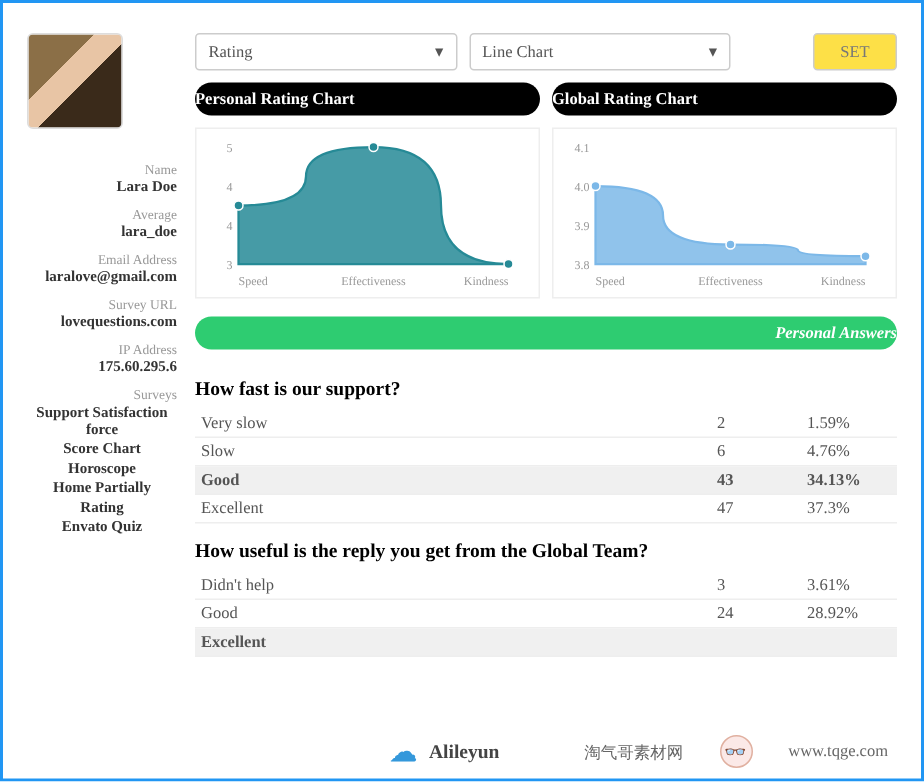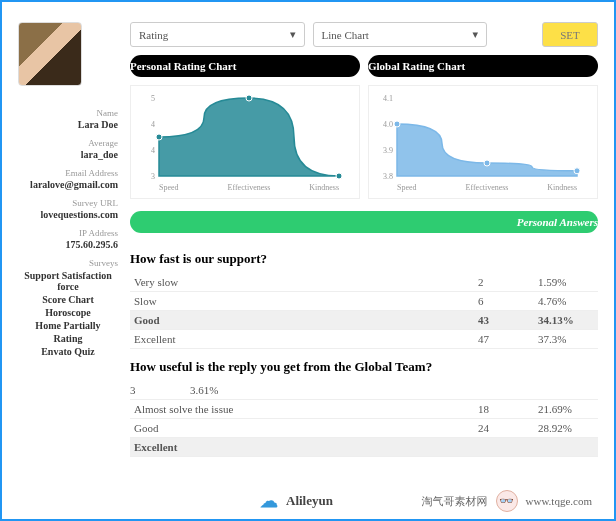--- a/index.html
+++ b/index.html
@@ -20,21 +20,21 @@
 .chart-box { flex: 1; border: 1px solid #eee; padding: 6px 4px; }
 .answers-pill { background: #2ecc71; color: #fff; border-radius: 14px; padding: 5px 0; text-align: right; font-size: 11px; font-weight: bold; margin-top: 4px; font-style: italic; }
 .question { font-size: 13px; font-weight: bold; color: #000000; margin-top: 10px; margin-bottom: 6px; }
 .answer-row { display: flex; font-size: 11px; color: #555; padding: 3px 0; border-bottom: 1px solid #eee; }
 .answer-row.hl { background: #f0f0f0; font-weight: bold; }
 .answer-label { flex: 1; padding-left: 4px; }
 .answer-count { width: 60px; }
 .answer-pct { width: 60px; }
 svg { display: block; }
 .footer-overlay { position: fixed; bottom: 9px; left: 260px; display: flex; align-items: center; gap: 8px; font-size: 13px; font-weight: bold; color: #444; }
-.footer-right { position: fixed; bottom: 9px; right: 24px; display: flex; align-items: center; gap: 8px; font-size: 11px; color: #666; }
+.footer-right { position: fixed; bottom: 9px; right: 24px; display: flex; align-items: center; gap: 24px; font-size: 11px; color: #666; }
 .cloud-icon { color: #3498db; font-size: 18px; }
 .emoji-badge { width: 22px; height: 22px; border-radius: 50%; background: #fbe9e7; border: 1px solid #e0b0a0; display: flex; align-items: center; justify-content: center; font-size: 12px; }
 </style>
 </head>
 <body>
 
 <div class="container">
   <div class="sidebar">
     <div class="avatar"></div>
     <div class="profile-label">Name</div>
@@ -128,27 +128,23 @@
           <div class="answer-count">43</div>
           <div class="answer-pct">34.13%</div>
         </div>
         <div class="answer-row">
           <div class="answer-label">Excellent</div>
           <div class="answer-count">47</div>
           <div class="answer-pct">37.3%</div>
         </div>
         <div class="question">How useful is the reply you get from the Global Team?</div>
         <div class="answer-row">
+          <div class="answer-label">Didn't help</div>
           <div class="answer-count">3</div>
           <div class="answer-pct">3.61%</div>
-        </div>
-        <div class="answer-row">
-          <div class="answer-label">Almost solve the issue</div>
-          <div class="answer-count">18</div>
-          <div class="answer-pct">21.69%</div>
         </div>
         <div class="answer-row">
           <div class="answer-label">Good</div>
           <div class="answer-count">24</div>
           <div class="answer-pct">28.92%</div>
         </div>
         <div class="answer-row hl">
           <div class="answer-label">Excellent</div>
           <div class="answer-count"></div>
           <div class="answer-pct"></div>

